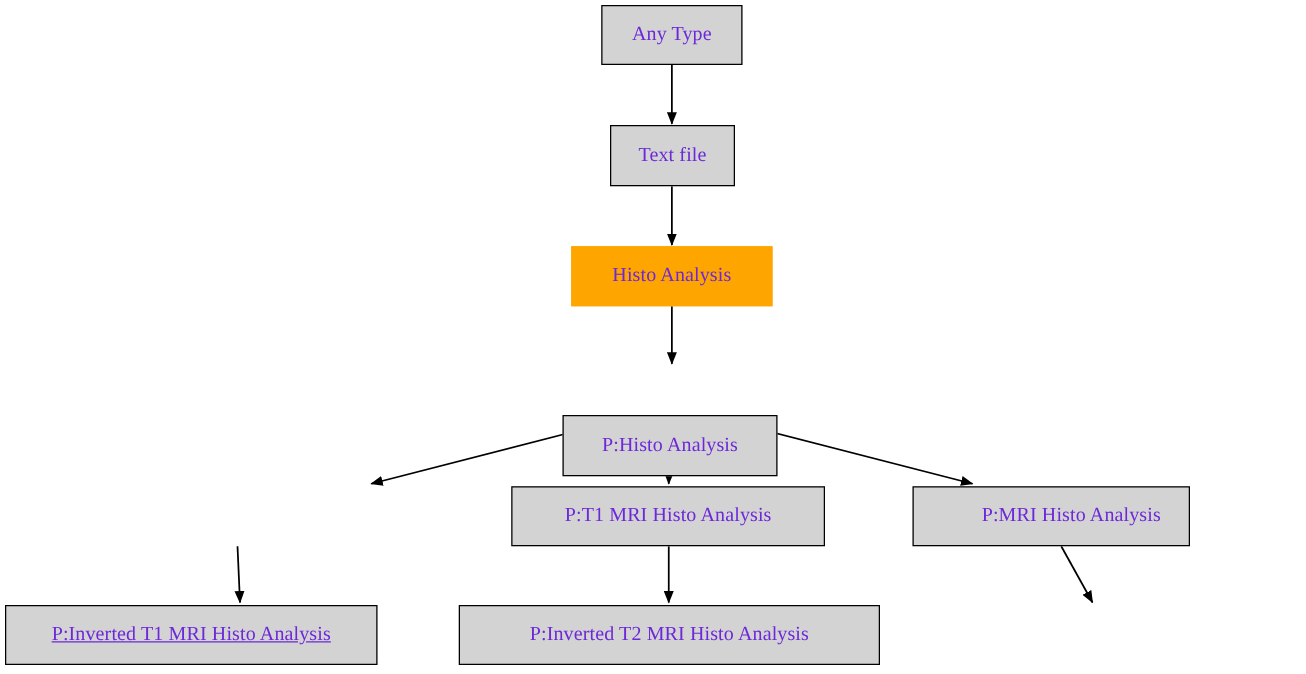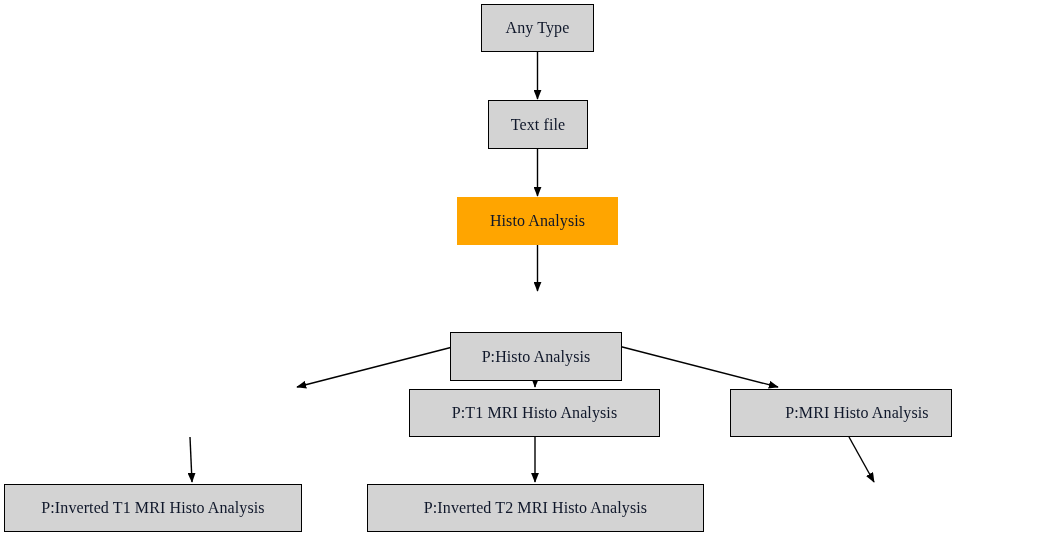--- a/index.html
+++ b/index.html
@@ -27,21 +27,21 @@
     pointer-events: none;
   }
   .node {
     position: absolute;
     box-sizing: border-box;
     display: flex;
     align-items: center;
     justify-content: center;
     border: 1px solid #000000;
     background: #d3d3d3;
-    color: #0f172a;
+    color: #6d28d9;
     font-size: 16px;
     line-height: 1;
     white-space: nowrap;
     letter-spacing: 0.1px;
   }
   .node.highlight {
     background: #ffa500;
     border-color: #ffa500;
   }
   .node-label {
@@ -90,21 +90,21 @@
 
 
   <div class="node" style="left: 409px; top: 389px; width: 251px; height: 48px; background: rgb(211, 211, 211); border-color: rgb(0, 0, 0);">
     <span class="node-label">P:T1 MRI Histo Analysis</span>
   </div>
 
   <div class="node" style="left: 730px; top: 389px; width: 222px; height: 48px; background: rgb(211, 211, 211); border-color: rgb(0, 0, 0); padding-left: 32px;">
     <span class="node-label">P:MRI Histo Analysis</span>
   </div>
 
-  <div class="node" style="left: 4px; top: 484px; width: 298px; height: 48px; background: rgb(211, 211, 211); border-color: rgb(0, 0, 0);">
+  <div class="node" style="left: 4px; top: 484px; width: 298px; height: 48px; background: rgb(211, 211, 211); border-color: rgb(0, 0, 0); text-decoration: underline;">
     <span class="node-label">P:Inverted T1 MRI Histo Analysis</span>
   </div>
 
   <div class="node" style="left: 367px; top: 484px; width: 337px; height: 48px; background: rgb(211, 211, 211); border-color: rgb(0, 0, 0); justify-content: center;">
     <span class="node-label">P:Inverted T2 MRI Histo Analysis</span>
   </div>
 
 
 </div>
 

